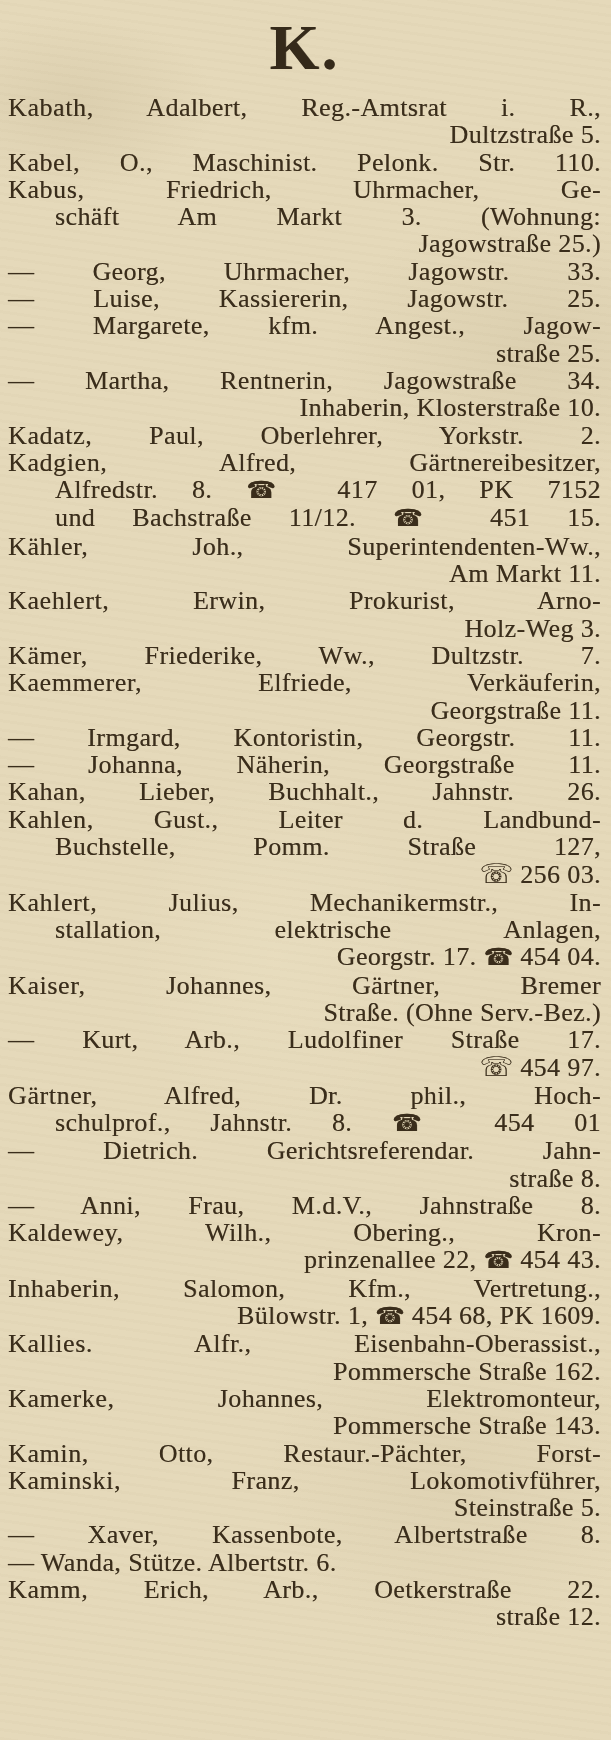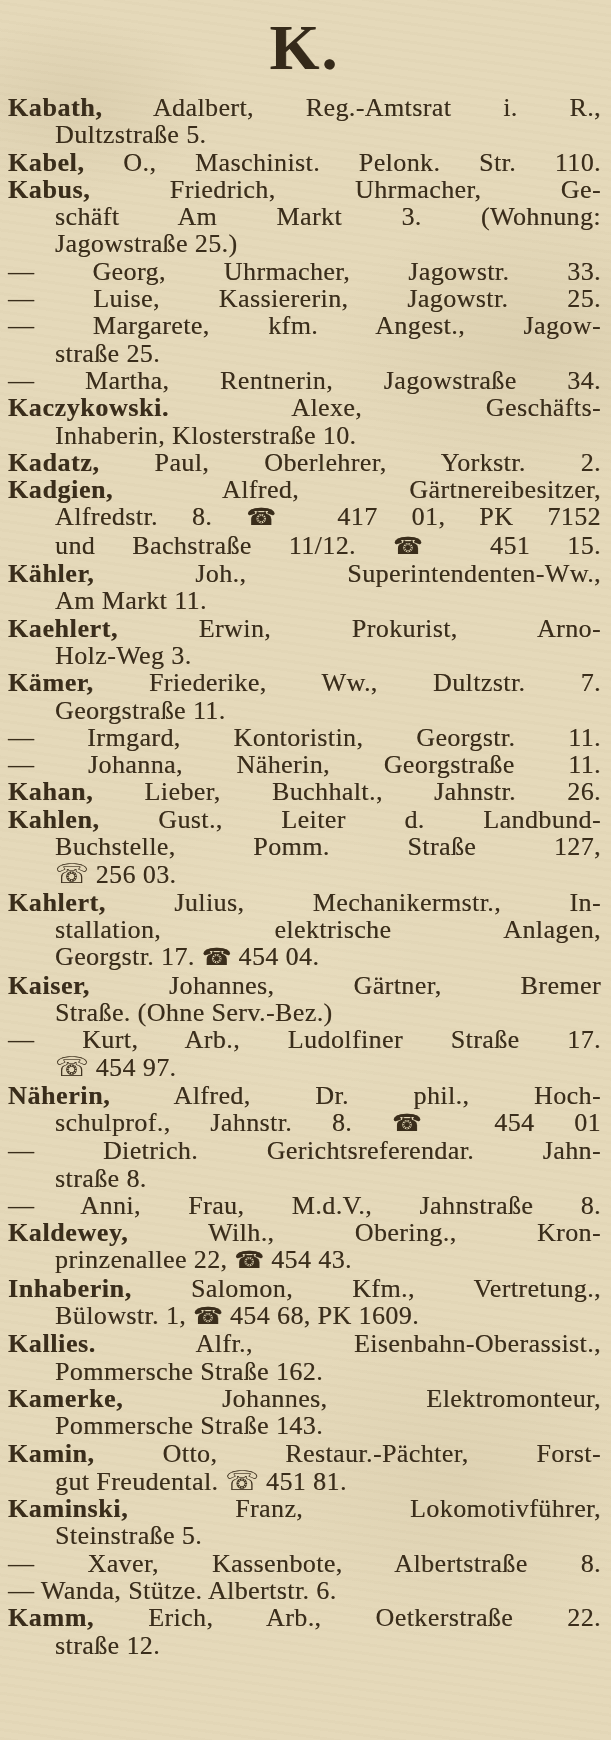--- a/index.html
+++ b/index.html
@@ -29,22 +29,22 @@
   .line{
     font-size:26px;line-height:27.3px;white-space:nowrap;
     letter-spacing:0.4px;
     text-shadow:0.3px 0.3px 0.5px rgba(58,45,27,.5);
   }
   .line.just{
     white-space:normal;
     text-align:justify;
     text-align-last:justify;
   }
-  .line.indent{padding-left:47px;}
-  .line b{font-weight:bold;letter-spacing:0.6px;}
+  .line.indent{padding-left:47px;text-align:right;}
+  .line b{font-weight:normal;letter-spacing:0.6px;}
   .ph{font-family:"DejaVu Sans",sans-serif;letter-spacing:0;}
   .ph-s{font-size:24px;}
   .ph-o{font-size:27px;}
 </style>
 </head>
 <body>
 
 <div class="page">
   <h1 class="section-letter">K.</h1>
   <div class="entries" id="entries">
@@ -52,60 +52,59 @@
       <div class="line indent">Dultzstraße 5.</div>
       <div class="line just"><b>Kabel,</b> O., Maschinist. Pelonk. Str. 110.</div>
       <div class="line just"><b>Kabus,</b> Friedrich, Uhrmacher, Ge-</div>
       <div class="line indent just">schäft Am Markt 3. (Wohnung:</div>
       <div class="line indent">Jagowstraße 25.)</div>
       <div class="line just">— Georg, Uhrmacher, Jagowstr. 33.</div>
       <div class="line just">— Luise, Kassiererin, Jagowstr. 25.</div>
       <div class="line just">— Margarete, kfm. Angest., Jagow-</div>
       <div class="line indent">straße 25.</div>
       <div class="line just">— Martha, Rentnerin, Jagowstraße 34.</div>
-      <div class="line just"><b>Kaczykowski.</b> Alexe, Geschäfts-</div>
       <div class="line indent">Inhaberin, Klosterstraße 10.</div>
       <div class="line just"><b>Kadatz,</b> Paul, Oberlehrer, Yorkstr. 2.</div>
       <div class="line just"><b>Kadgien,</b> Alfred, Gärtnereibesitzer,</div>
       <div class="line indent just">Alfredstr. 8. <span class="ph ph-s">☎</span> 417 01, PK 7152</div>
       <div class="line indent just">und Bachstraße 11/12. <span class="ph ph-s">☎</span> 451 15.</div>
       <div class="line just"><b>Kähler,</b> Joh., Superintendenten-Ww.,</div>
       <div class="line indent">Am Markt 11.</div>
       <div class="line just"><b>Kaehlert,</b> Erwin, Prokurist, Arno-</div>
       <div class="line indent">Holz-Weg 3.</div>
       <div class="line just"><b>Kämer,</b> Friederike, Ww., Dultzstr. 7.</div>
+      <div class="line just"><b>Kaemmerer,</b> Elfriede, Verkäuferin,</div>
       <div class="line indent">Georgstraße 11.</div>
       <div class="line just">— Irmgard, Kontoristin, Georgstr. 11.</div>
       <div class="line just">— Johanna, Näherin, Georgstraße 11.</div>
       <div class="line just"><b>Kahan,</b> Lieber, Buchhalt., Jahnstr. 26.</div>
       <div class="line just"><b>Kahlen,</b> Gust., Leiter d. Landbund-</div>
       <div class="line indent just">Buchstelle, Pomm. Straße 127,</div>
       <div class="line indent"><span class="ph ph-o">☏</span> 256 03.</div>
       <div class="line just"><b>Kahlert,</b> Julius, Mechanikermstr., In-</div>
       <div class="line indent just">stallation, elektrische Anlagen,</div>
       <div class="line indent">Georgstr. 17. <span class="ph ph-s">☎</span> 454 04.</div>
       <div class="line just"><b>Kaiser,</b> Johannes, Gärtner, Bremer</div>
       <div class="line indent">Straße. (Ohne Serv.-Bez.)</div>
       <div class="line just">— Kurt, Arb., Ludolfiner Straße 17.</div>
       <div class="line indent"><span class="ph ph-o">☏</span> 454 97.</div>
-      <div class="line just"><b>Näherin,</b> Alfred, Dr. phil., Hoch-</div>
+      <div class="line just"><b>Gärtner,</b> Alfred, Dr. phil., Hoch-</div>
       <div class="line indent just">schulprof., Jahnstr. 8. <span class="ph ph-s">☎</span> 454 01</div>
       <div class="line just">— Dietrich. Gerichtsreferendar. Jahn-</div>
       <div class="line indent">straße 8.</div>
       <div class="line just">— Anni, Frau, M.d.V., Jahnstraße 8.</div>
       <div class="line just"><b>Kaldewey,</b> Wilh., Obering., Kron-</div>
       <div class="line indent">prinzenallee 22, <span class="ph ph-s">☎</span> 454 43.</div>
       <div class="line just"><b>Inhaberin,</b> Salomon, Kfm., Vertretung.,</div>
       <div class="line indent">Bülowstr. 1, <span class="ph ph-s">☎</span> 454 68, PK 1609.</div>
       <div class="line just"><b>Kallies.</b> Alfr., Eisenbahn-Oberassist.,</div>
       <div class="line indent">Pommersche Straße 162.</div>
       <div class="line just"><b>Kamerke,</b> Johannes, Elektromonteur,</div>
       <div class="line indent">Pommersche Straße 143.</div>
       <div class="line just"><b>Kamin,</b> Otto, Restaur.-Pächter, Forst-</div>
-      <div class="line indent">gut Freudental. <span class="ph ph-o">☏</span> 451 81.</div>
       <div class="line just"><b>Kaminski,</b> Franz, Lokomotivführer,</div>
       <div class="line indent">Steinstraße 5.</div>
       <div class="line just">— Xaver, Kassenbote, Albertstraße 8.</div>
       <div class="line">— Wanda, Stütze. Albertstr. 6.</div>
       <div class="line just"><b>Kamm,</b> Erich, Arb., Oetkerstraße 22.</div>
       <div class="line indent">straße 12.</div>
     </div>
 </div>
 
 </body></html>

